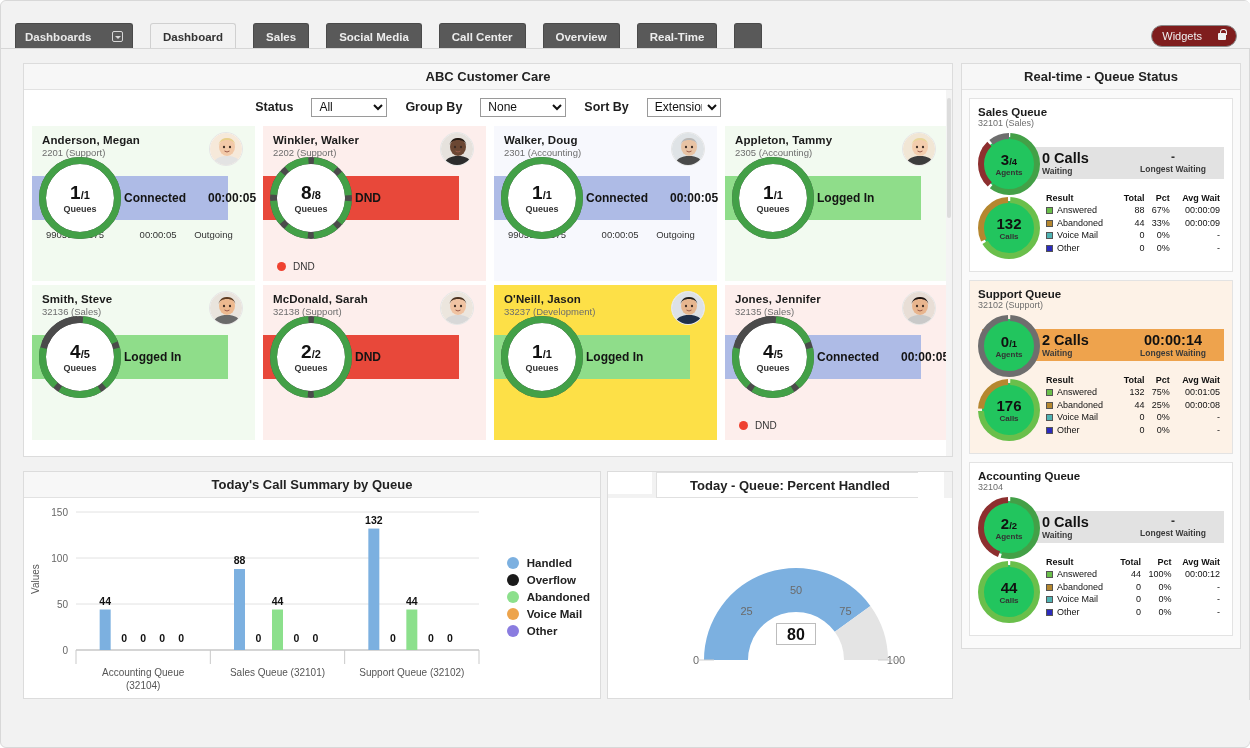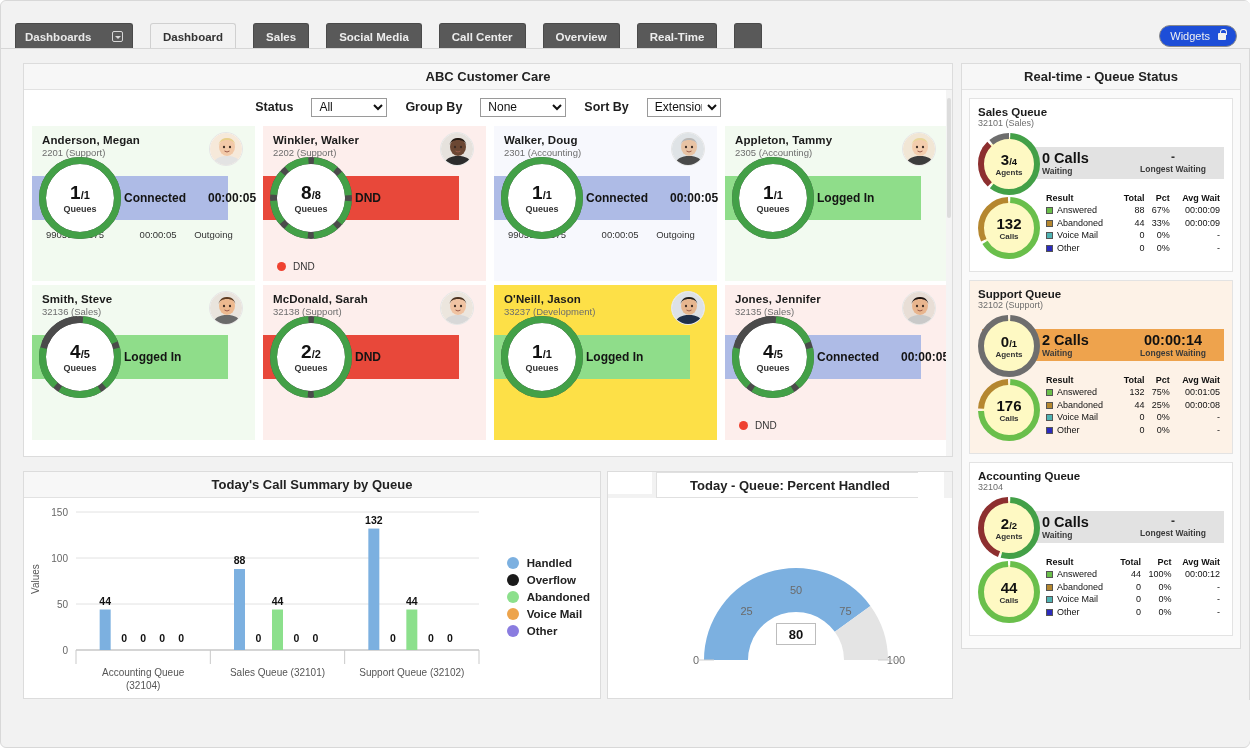--- a/index.html
+++ b/index.html
@@ -50,23 +50,23 @@
     background:#595959; color:#ededed;
     font-size:11.5px; font-weight:bold;
     border:1px solid #4a4a4a; border-bottom:none;
     border-radius:3px 3px 0 0;
     white-space:nowrap;
   }
   .tab.active{ background:#f2f2f2; color:#333; border-color:#d0d0d0; }
   .tab.spacer{ width:28px; padding:0; }
   .widgets-btn{
     position:absolute; right:14px; top:24px;
-    display:flex; align-items:center; gap:8px;
+    display:flex; align-items:center; gap:16px;
     height:22px; padding:0 10px;
-    background:#1d4ed8; color:#f0f0f0;
+    background:#7f1d1d; color:#f0f0f0;
     border:1px solid #8a8a8a; border-radius:11px;
     font-size:11px;
   }
   .lock{
     width:8px;height:7px;background:#f0f0f0;border-radius:1px;position:relative;
   }
   .lock:before{
     content:"";position:absolute;left:1.5px;top:-4px;width:5px;height:5px;
     border:1.3px solid #f0f0f0;border-bottom:none;border-radius:3px 3px 0 0;
   }
@@ -160,21 +160,21 @@
   .qname{ font-size:11.5px; font-weight:bold; color:#1b1b1b; }
   .qext{ font-size:9px; color:#6d6d6d; margin-top:0px;}
   .qrow1{ position:relative; height:54px; margin-top:7px; }
   .qrow1 .band{
     position:absolute; left:4px; top:12px; right:0; height:32px;
   }
   .band.gray{ background:#e2e2e2; }
   .band.ornge{ background:#eea34d; }
   .qring{
     position:absolute; left:4px; top:2px; width:54px;height:54px;border-radius:50%;
-    background:#fef9c3; display:flex;flex-direction:column;align-items:center;justify-content:center;z-index:3;
+    background:#22c55e; display:flex;flex-direction:column;align-items:center;justify-content:center;z-index:3;
   }
   .qring svg{position:absolute;left:-4px;top:-4px;}
   .qring .rnum{ font-size:15px;font-weight:bold;color:#111;line-height:1;}
   .qring .rnum sub{font-size:9.5px;font-weight:bold;vertical-align:baseline;}
   .qring .rlbl{ font-size:8px;font-weight:bold;color:#333;margin-top:1px;}
   .qstats{
     position:absolute; left:64px; top:16px; right:4px; display:flex; align-items:flex-start;
   }
   .qstat-a{ width:84px; }
   .qstat-b{ flex:1; text-align:center;}
@@ -211,21 +211,21 @@
     position:absolute; left:48px; top:0; width:268px; height:26px; line-height:26px;
     background:#fff; border:1px solid #e0e0e0; text-align:center;
     font-size:13px;font-weight:bold;color:#222;
   }
   .gauge-stub1{position:absolute;left:0;top:0;width:44px;height:22px;background:#fff;}
   .gauge-stub2{position:absolute;right:8px;top:0;width:26px;height:30px;background:#fff;}
   .gauge-stub3{position:absolute;right:0;top:30px;width:18px;height:20px;background:#fff;}
   .gauge-val{
     position:absolute; left:168px; top:162px; width:40px;height:22px;
     border:1px solid #bdbdbd;background:#fff;
-    font-size:13px;font-weight:bold;color:#111;text-align:center;line-height:21px;
+    font-size:16px;font-weight:bold;color:#111;text-align:center;line-height:21px;
   }
 
   .hscroll{ position:absolute; left:0; bottom:0; width:100%; height:5px; background:#fff;}
   .vscroll{ position:absolute; right:0; top:26px; width:6px; bottom:0; background:#f4f4f4;}
   .vscroll i{ position:absolute; left:1px; top:8px; width:4px; height:120px; background:#dcdcdc; border-radius:2px;}
   .footerbar{position:absolute;left:1px;bottom:1px;width:1248px;height:46px;background:#f2f2f2;border-radius:0 0 6px 6px;}
 </style>
 </head>
 <body>
 

